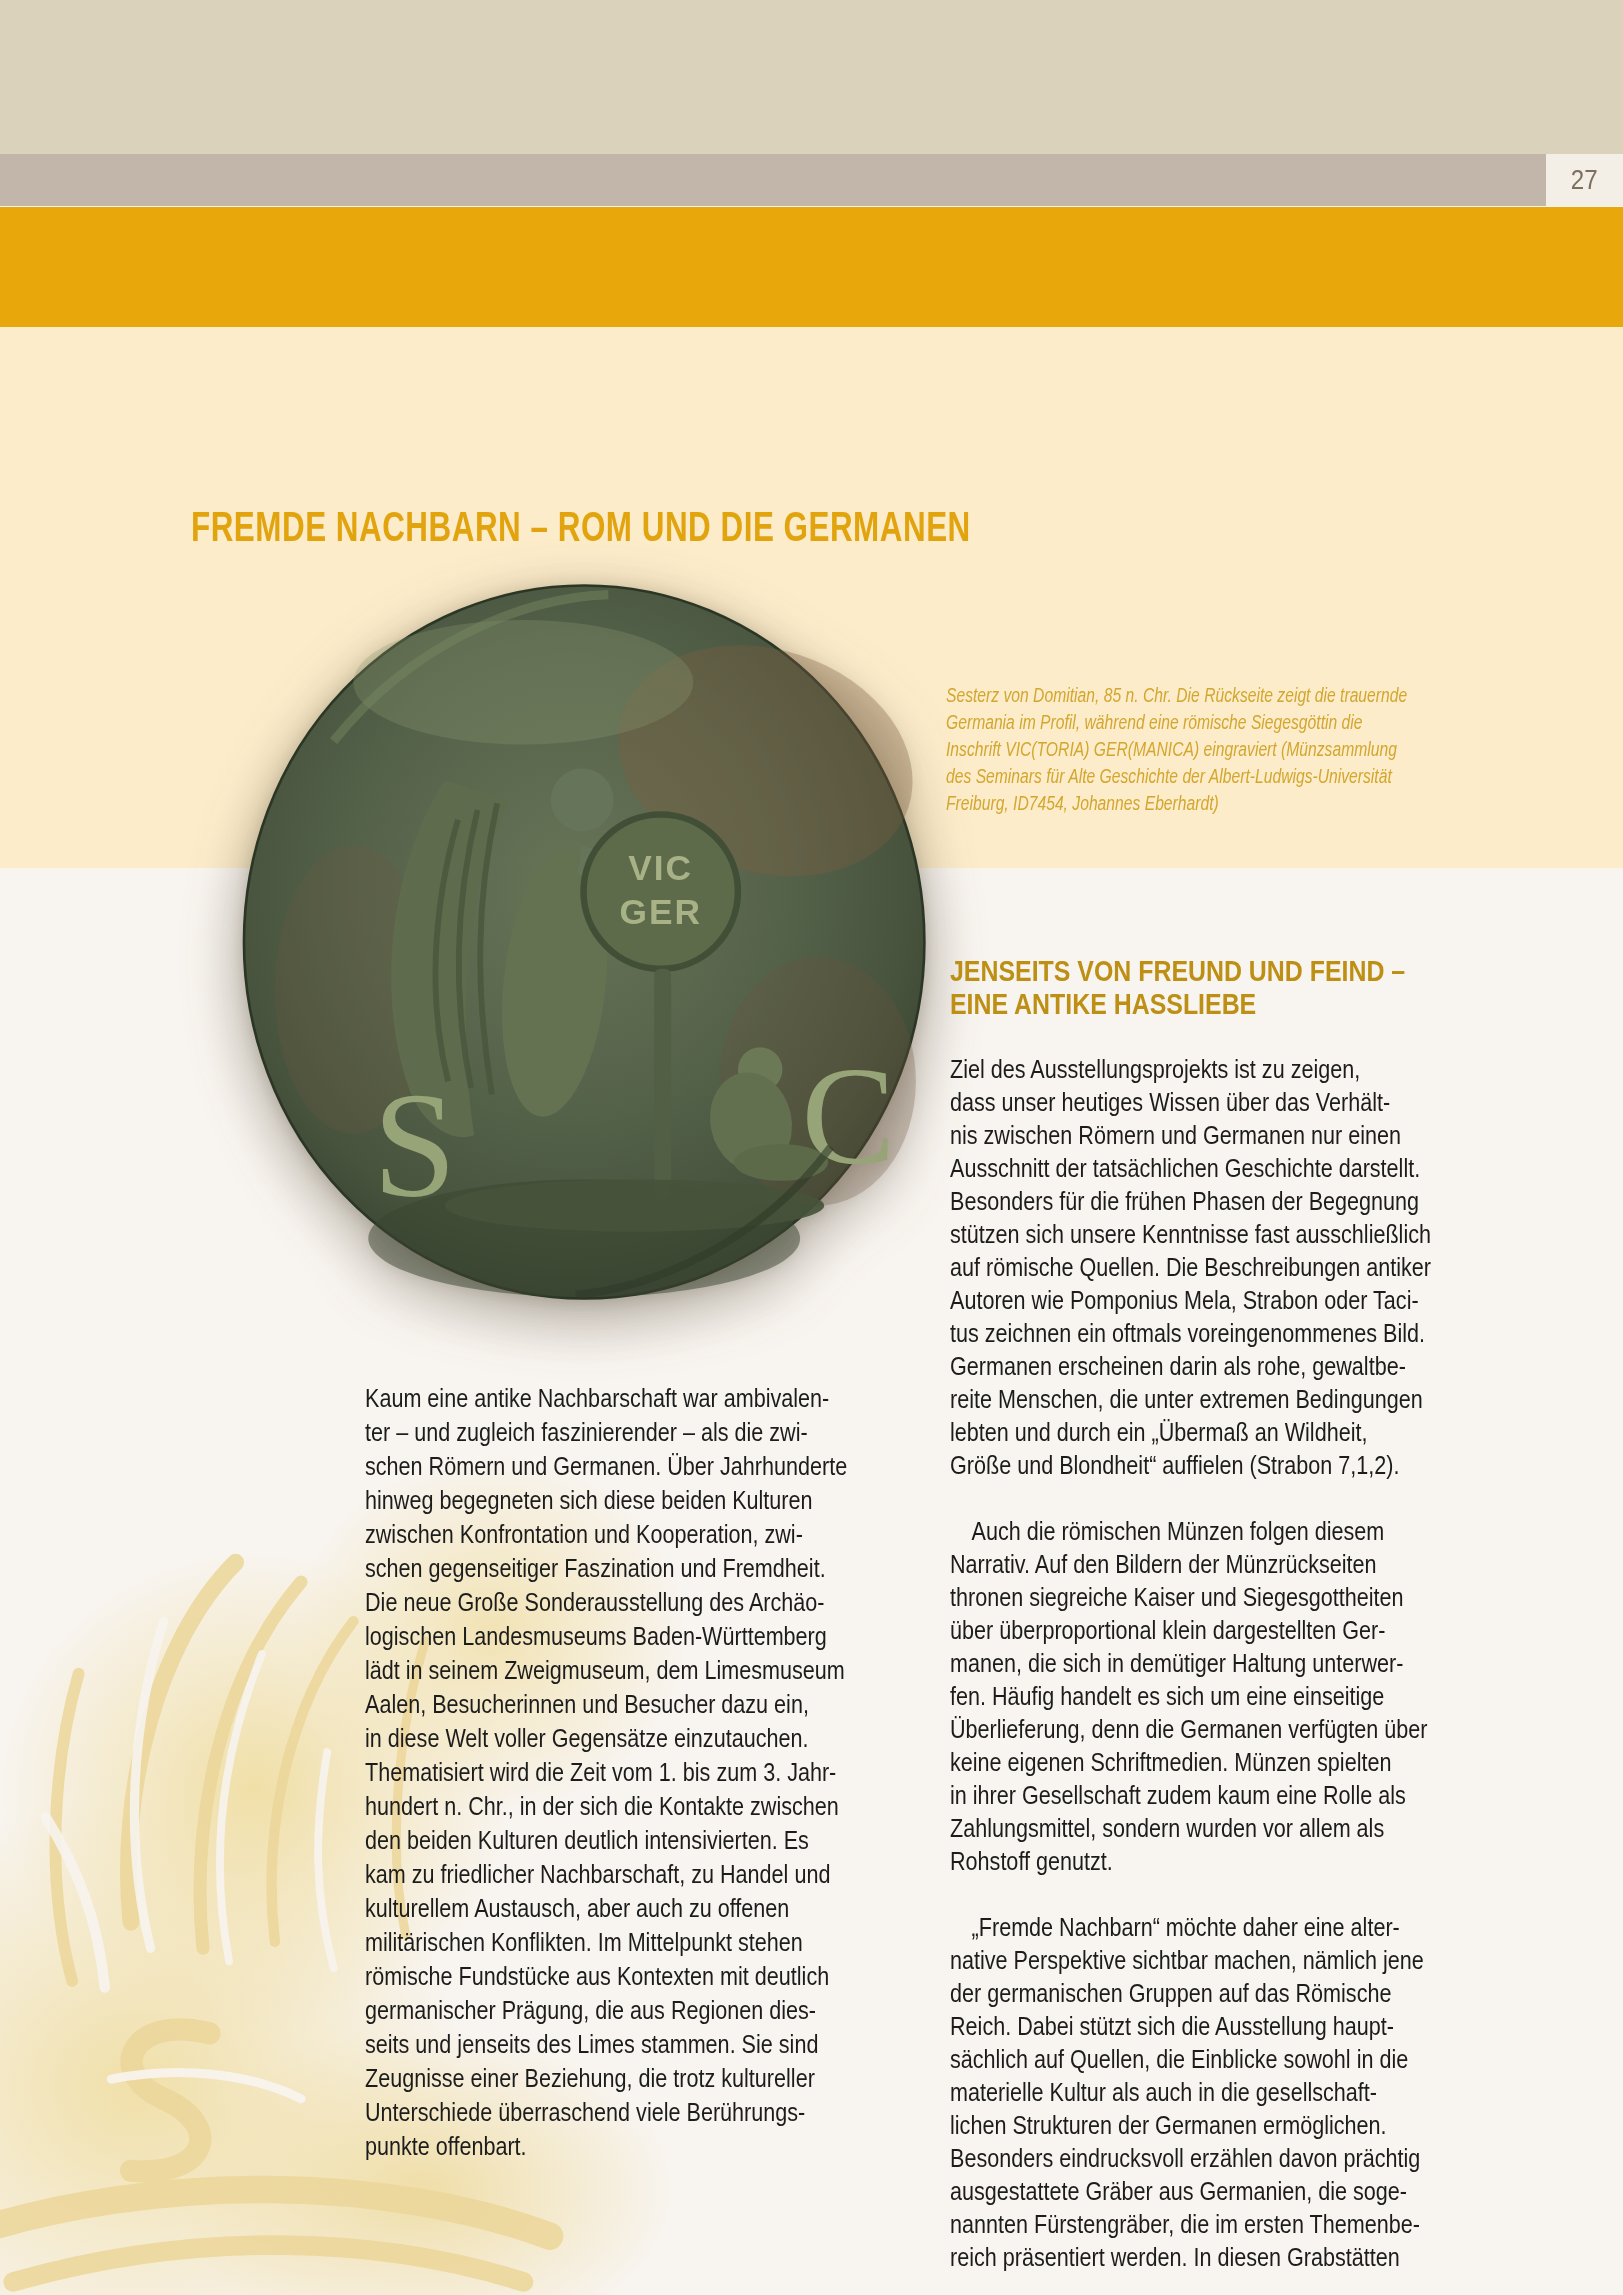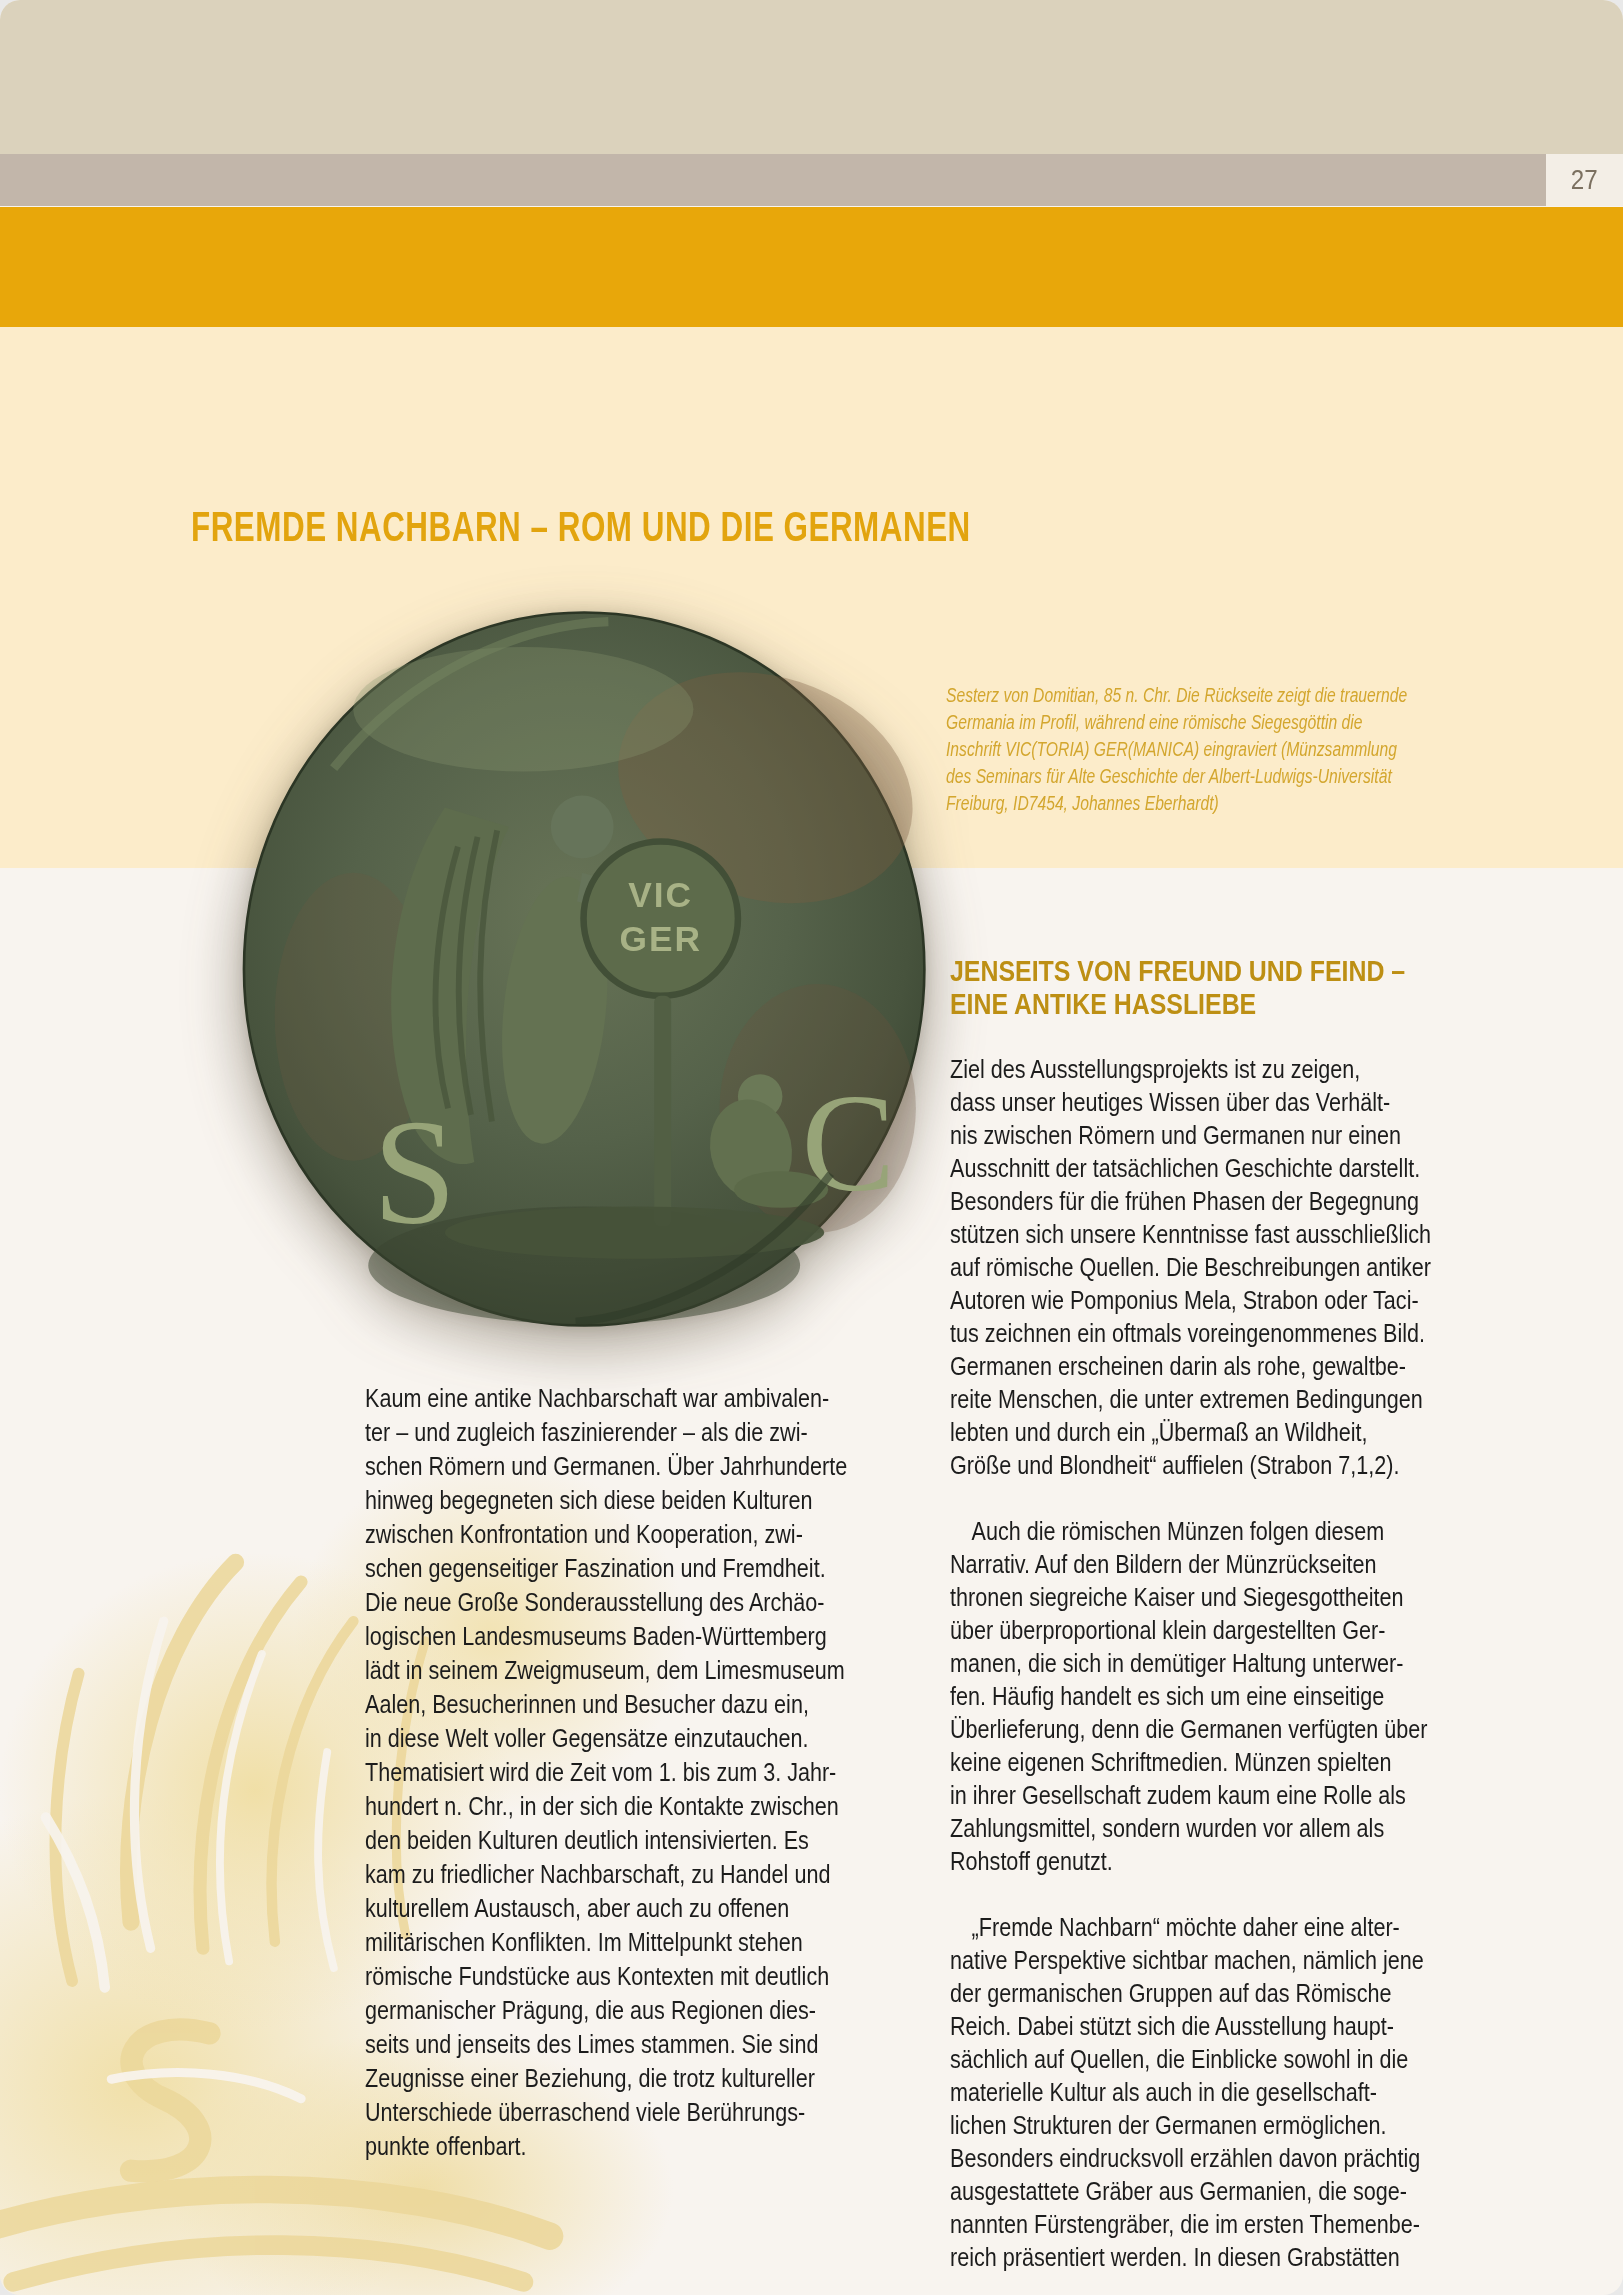--- a/index.html
+++ b/index.html
@@ -2,21 +2,20 @@
 <html lang="de" style="font-size:10.5px"><head>
 <meta charset="utf-8">
 <style>
   html,body{margin:0;padding:0;background:#e9e9e9;}
   .page{
     position:relative;
     width:1623px;height:2295px;
     background:#f8f4ef;
     overflow:hidden;
     font-family:"Liberation Sans", sans-serif;
-    border-radius:20px;
   }
   
   .band-top{position:absolute;left:0;top:0;width:1623px;height:154px;background:#dbd2bc;}
   .band-gray{position:absolute;left:0;top:154px;width:1623px;height:52px;background:#c2b6aa;}
   .pagenum-box{
     position:absolute;left:1546px;top:154px;width:77px;height:52px;
     background:#f3eee6;display:flex;align-items:center;justify-content:center;
   }
   .pagenum{
     color:#7b7060;font-size:27.5px;line-height:1;
@@ -42,21 +41,21 @@
     position:absolute;left:-118px;top:1425px;width:982px;height:870px;
     background:
       radial-gradient(ellipse 366px 340px at 38% 42%, rgba(240,222,163,.95), rgba(240,222,163,0) 70%),
       radial-gradient(ellipse 458px 406px at 26% 76%, rgba(240,222,163,.92), rgba(240,222,163,0) 72%),
       radial-gradient(ellipse 281px 255px at 62% 24%, rgba(240,222,163,.78), rgba(240,222,163,0) 70%),
       radial-gradient(ellipse 340px 216px at 55% 88%, rgba(238,218,155,.85), rgba(238,218,155,0) 74%);
   }
   .watermark svg{position:absolute;left:0;top:0;}
   
   .coin{
-    position:absolute;left:242px;top:611px;width:685px;height:716px;
+    position:absolute;left:242px;top:584px;width:685px;height:716px;
     filter:drop-shadow(0 17px 29px rgba(70,60,40,.38)) drop-shadow(0 3.9px 7.9px rgba(70,60,40,.22));
   }
   
   .caption{
     position:absolute;left:946px;top:682px;width:674px;
     color:#d3a62e;font-style:italic;font-size:19.6px;line-height:27px;
     white-space:pre-line;
     transform:scaleX(.8);transform-origin:0 0;
   }
   

